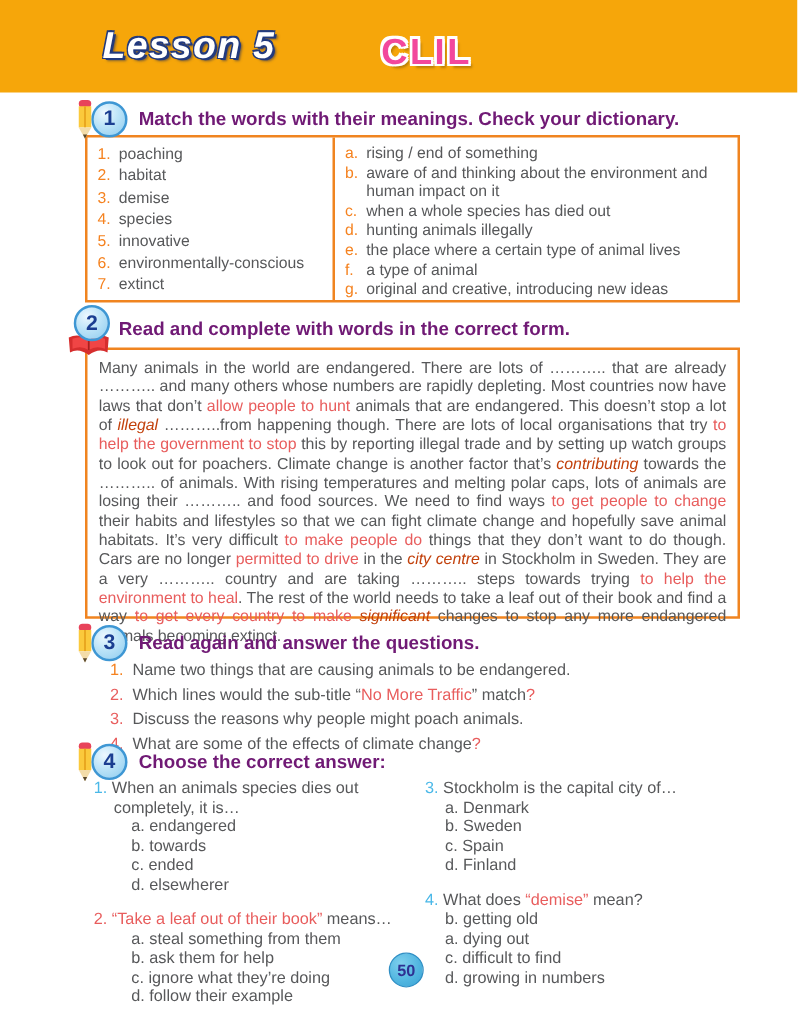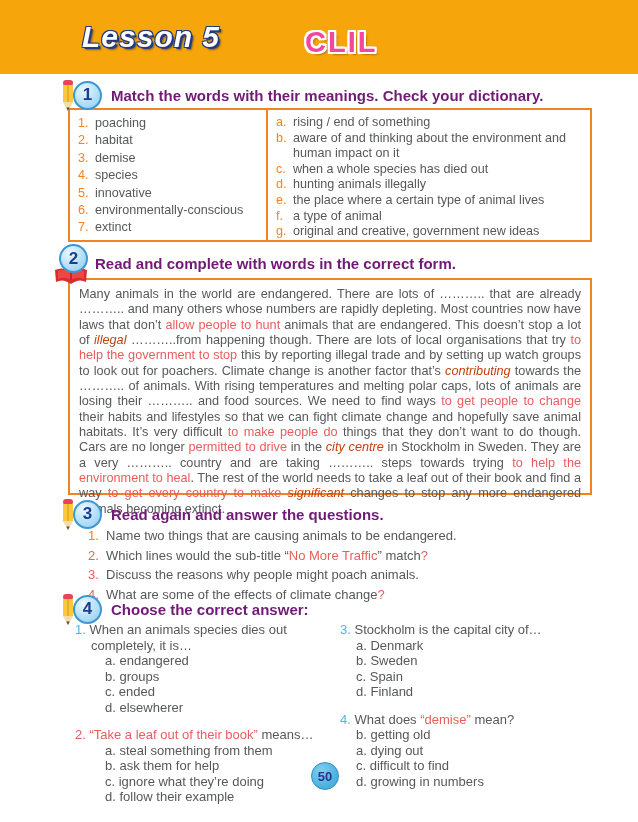--- a/index.html
+++ b/index.html
@@ -150,21 +150,21 @@
       <div class="meaning-item">
         <span class="item-num">e.</span>
         <span class="item-text">the place where a certain type of animal lives</span>
       </div>
       <div class="meaning-item">
         <span class="item-num">f.</span>
         <span class="item-text">a type of animal</span>
       </div>
       <div class="meaning-item">
         <span class="item-num">g.</span>
-        <span class="item-text">original and creative, government new ideas</span>
+        <span class="item-text">original and creative, introducing new ideas</span>
       </div>
     </div>
 </div>
 
 <div class="ex-header" style="left:56px;top:244px;">
   <div class="book-wrap">
     <svg width="36" height="22" viewBox="0 0 36 22">
       <path d="M2 4 Q10 0 18 6 Q26 0 34 4 L33 16 Q26 12 18 18 Q10 12 3 16 Z" fill="#D62E2E"></path>
       <path d="M18 6 Q12 2 5 5 L5 13 Q12 10 18 14 Z" fill="#F04545"></path>
       <path d="M18 6 Q24 2 31 5 L31 13 Q24 10 18 14 Z" fill="#F04545"></path>
@@ -221,21 +221,21 @@
   <div class="ex-circle">4</div>
   <div class="ex-title">Choose the correct answer:</div>
 </div>
 
 <div class="q4-columns">
   <div class="q4-col left" id="e4-left">
       <div class="q4-block">
         <div class="q4-prompt hang"><span class="seg-blue">1. </span><span class="seg-body">When an animals species dies out completely, it is…</span></div>
         <div class="q4-options">
           <div class="q4-option">a. endangered</div>
-          <div class="q4-option">b. groups</div>
+          <div class="q4-option">b. towards</div>
           <div class="q4-option">c. ended</div>
           <div class="q4-option">d. elsewherer</div>
         </div>
       </div>
       <div class="q4-block">
         <div class="q4-prompt"><span class="seg-red">2. </span><span class="seg-red">“Take a leaf out of their book”</span><span class="seg-body"> means…</span></div>
         <div class="q4-options">
           <div class="q4-option">a. steal something from them</div>
           <div class="q4-option">b. ask them for help</div>
           <div class="q4-option">c. ignore what they’re doing</div>

